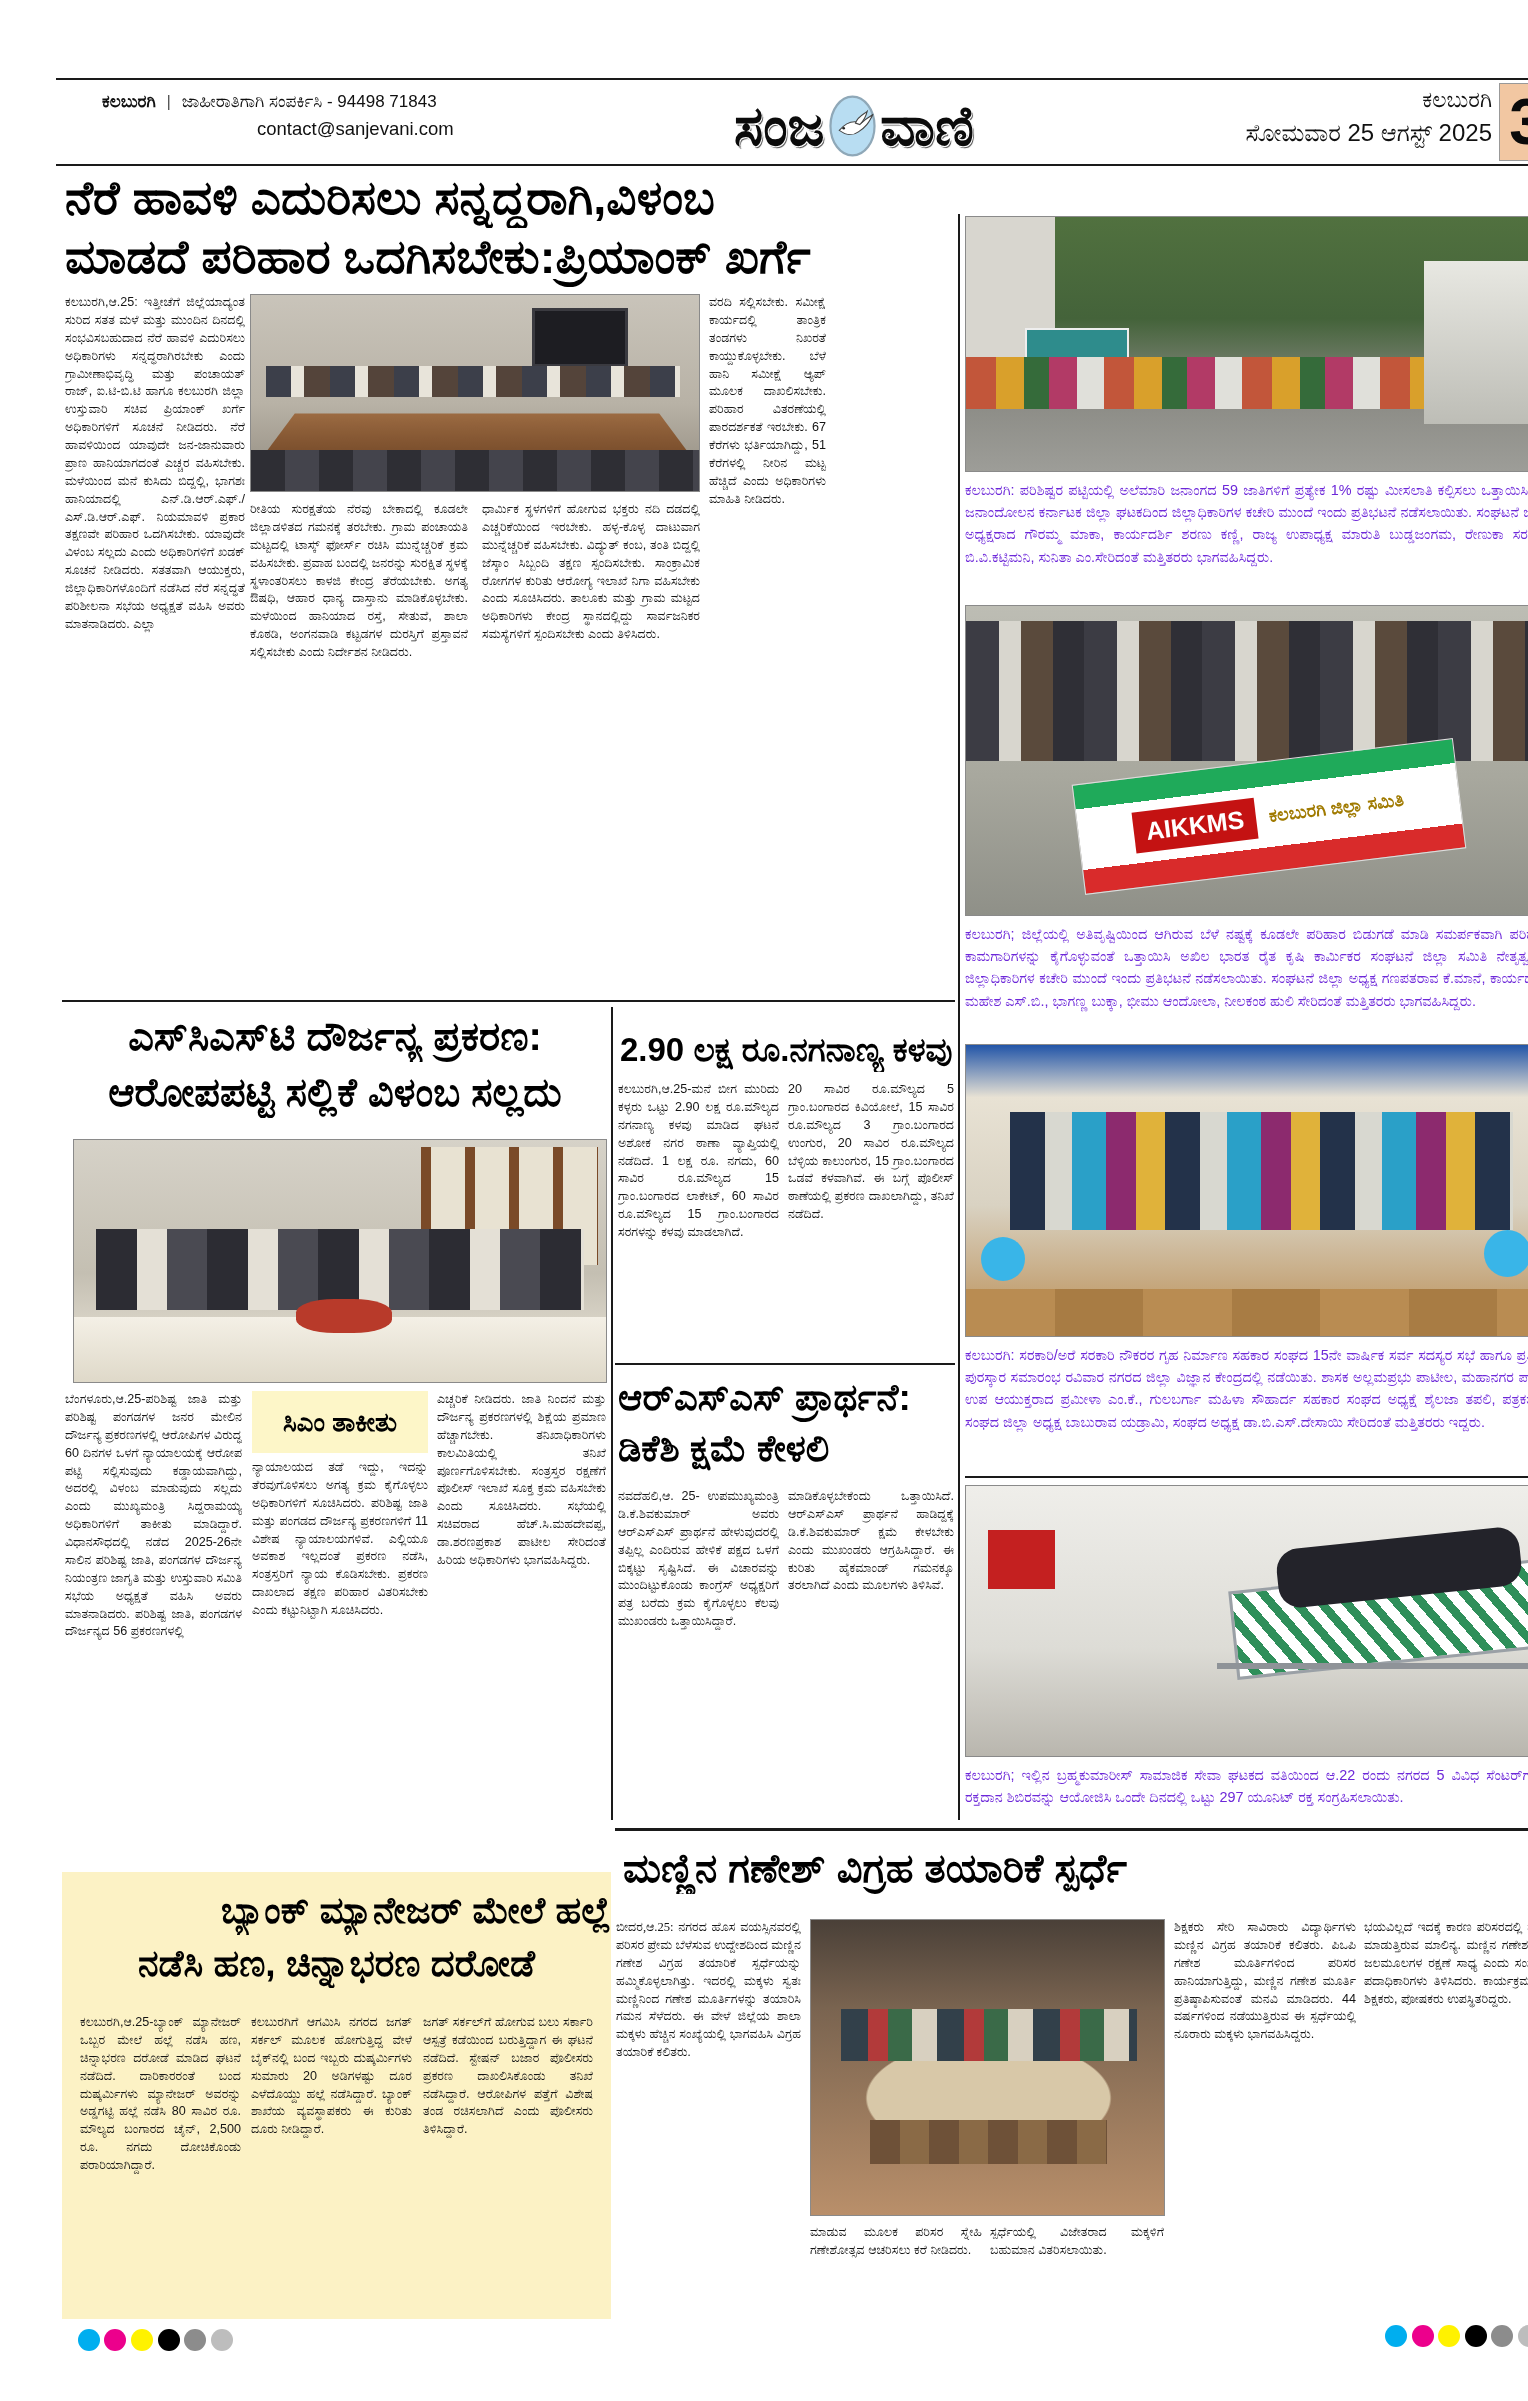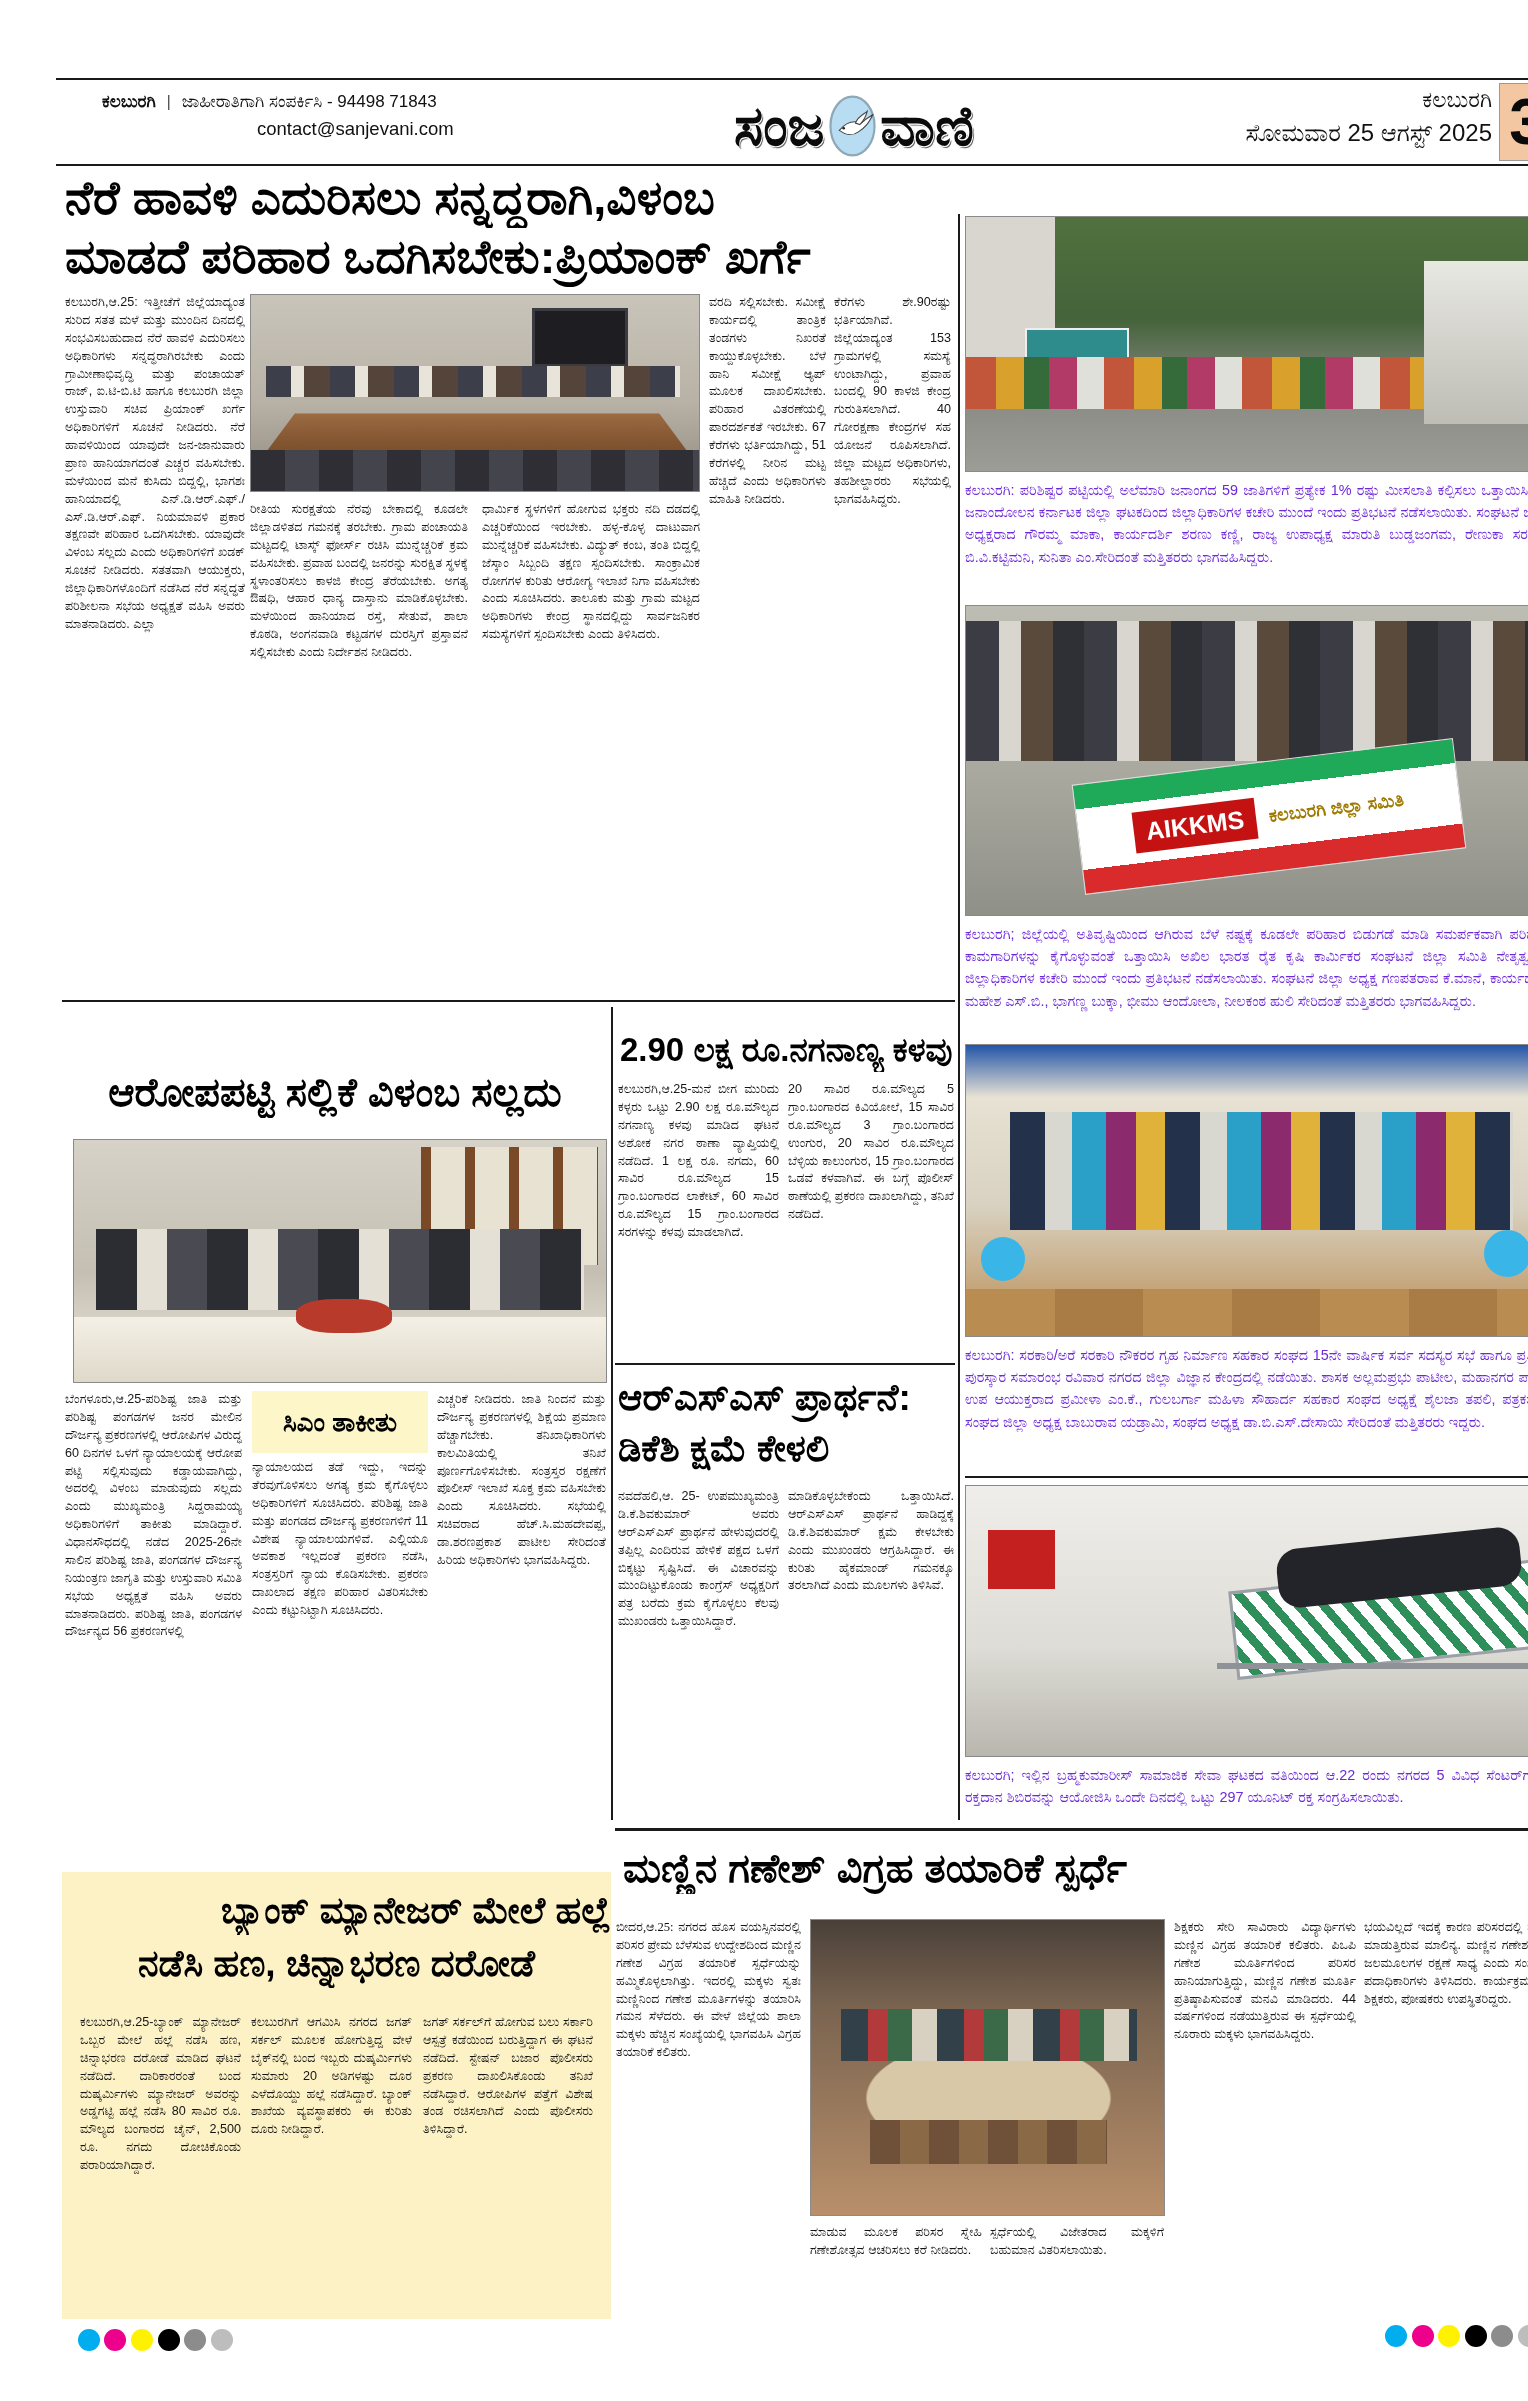--- a/index.html
+++ b/index.html
@@ -68,21 +68,20 @@
   <div class="photo" style="left:218px; top:294px; width:450px; height:198px; background:linear-gradient(180deg,#c9c4ba 0%,#b8b2a6 55%,#8f887c 100%);">
     <div class="shape" style="left:281px; top:13.3px; width:96px; height:59px; background:#1d1d22; border:3px solid #3a3a40;"></div>
     <div class="shape" style="left:30px; top:111px; width:392px; height:52px; background:linear-gradient(180deg,#9c6b42,#7a4e2c); transform:perspective(222px) rotateX(40deg);"></div>
     <div class="shape" style="left:15px; top:71px; width:414px; height:31px; background:repeating-linear-gradient(90deg,#3c3f4a 0 25px,#e8e4da 25px 38px,#54443a 38px 64px);"></div>
     <div class="shape" style="left:0; top:155px; width:450px; height:43px; background:repeating-linear-gradient(90deg,#2e2e34 0 34px,#44444c 34px 68px);"></div>
   </div>
 
   <div class="col" style="left:218px; top:501px; width:218px; height:485px;">ರೀತಿಯ ಸುರಕ್ಷತೆಯ ನೆರವು ಬೇಕಾದಲ್ಲಿ ಕೂಡಲೇ ಜಿಲ್ಲಾಡಳಿತದ ಗಮನಕ್ಕೆ ತರಬೇಕು. ಗ್ರಾಮ ಪಂಚಾಯತಿ ಮಟ್ಟದಲ್ಲಿ ಟಾಸ್ಕ್ ಫೋರ್ಸ್ ರಚಿಸಿ ಮುನ್ನೆಚ್ಚರಿಕೆ ಕ್ರಮ ವಹಿಸಬೇಕು. ಪ್ರವಾಹ ಬಂದಲ್ಲಿ ಜನರನ್ನು ಸುರಕ್ಷಿತ ಸ್ಥಳಕ್ಕೆ ಸ್ಥಳಾಂತರಿಸಲು ಕಾಳಜಿ ಕೇಂದ್ರ ತೆರೆಯಬೇಕು. ಅಗತ್ಯ ಔಷಧಿ, ಆಹಾರ ಧಾನ್ಯ ದಾಸ್ತಾನು ಮಾಡಿಕೊಳ್ಳಬೇಕು. ಮಳೆಯಿಂದ ಹಾನಿಯಾದ ರಸ್ತೆ, ಸೇತುವೆ, ಶಾಲಾ ಕೊಠಡಿ, ಅಂಗನವಾಡಿ ಕಟ್ಟಡಗಳ ದುರಸ್ತಿಗೆ ಪ್ರಸ್ತಾವನೆ ಸಲ್ಲಿಸಬೇಕು ಎಂದು ನಿರ್ದೇಶನ ನೀಡಿದರು.</div>
   <div class="col" style="left:450px; top:501px; width:218px; height:485px;">ಧಾರ್ಮಿಕ ಸ್ಥಳಗಳಿಗೆ ಹೋಗುವ ಭಕ್ತರು ನದಿ ದಡದಲ್ಲಿ ಎಚ್ಚರಿಕೆಯಿಂದ ಇರಬೇಕು. ಹಳ್ಳ-ಕೊಳ್ಳ ದಾಟುವಾಗ ಮುನ್ನೆಚ್ಚರಿಕೆ ವಹಿಸಬೇಕು. ವಿದ್ಯುತ್ ಕಂಬ, ತಂತಿ ಬಿದ್ದಲ್ಲಿ ಜೆಸ್ಕಾಂ ಸಿಬ್ಬಂದಿ ತಕ್ಷಣ ಸ್ಪಂದಿಸಬೇಕು. ಸಾಂಕ್ರಾಮಿಕ ರೋಗಗಳ ಕುರಿತು ಆರೋಗ್ಯ ಇಲಾಖೆ ನಿಗಾ ವಹಿಸಬೇಕು ಎಂದು ಸೂಚಿಸಿದರು. ತಾಲೂಕು ಮತ್ತು ಗ್ರಾಮ ಮಟ್ಟದ ಅಧಿಕಾರಿಗಳು ಕೇಂದ್ರ ಸ್ಥಾನದಲ್ಲಿದ್ದು ಸಾರ್ವಜನಿಕರ ಸಮಸ್ಯೆಗಳಿಗೆ ಸ್ಪಂದಿಸಬೇಕು ಎಂದು ತಿಳಿಸಿದರು.</div>
   <div class="col" style="left:677px; top:294px; width:117px; height:692px;">ವರದಿ ಸಲ್ಲಿಸಬೇಕು. ಸಮೀಕ್ಷೆ ಕಾರ್ಯದಲ್ಲಿ ತಾಂತ್ರಿಕ ತಂಡಗಳು ನಿಖರತೆ ಕಾಯ್ದುಕೊಳ್ಳಬೇಕು. ಬೆಳೆ ಹಾನಿ ಸಮೀಕ್ಷೆ ಆ್ಯಪ್ ಮೂಲಕ ದಾಖಲಿಸಬೇಕು. ಪರಿಹಾರ ವಿತರಣೆಯಲ್ಲಿ ಪಾರದರ್ಶಕತೆ ಇರಬೇಕು. 67 ಕೆರೆಗಳು ಭರ್ತಿಯಾಗಿದ್ದು, 51 ಕೆರೆಗಳಲ್ಲಿ ನೀರಿನ ಮಟ್ಟ ಹೆಚ್ಚಿದೆ ಎಂದು ಅಧಿಕಾರಿಗಳು ಮಾಹಿತಿ ನೀಡಿದರು.</div>
-  <div class="col" style="left:802px; top:294px; width:117px; height:692px;">ಕೆರೆಗಳು ಶೇ.90ರಷ್ಟು ಭರ್ತಿಯಾಗಿವೆ. ಜಿಲ್ಲೆಯಾದ್ಯಂತ 153 ಗ್ರಾಮಗಳಲ್ಲಿ ಸಮಸ್ಯೆ ಉಂಟಾಗಿದ್ದು, ಪ್ರವಾಹ ಬಂದಲ್ಲಿ 90 ಕಾಳಜಿ ಕೇಂದ್ರ ಗುರುತಿಸಲಾಗಿದೆ. 40 ಗೋರಕ್ಷಣಾ ಕೇಂದ್ರಗಳ ಸಹ ಯೋಜನೆ ರೂಪಿಸಲಾಗಿದೆ. ಜಿಲ್ಲಾ ಮಟ್ಟದ ಅಧಿಕಾರಿಗಳು, ತಹಶೀಲ್ದಾರರು ಸಭೆಯಲ್ಲಿ ಭಾಗವಹಿಸಿದ್ದರು.</div>
 
   <div class="rule" style="left:926px; top:214px; width:1.5px; height:1606px;"></div>
 
   <div class="photo" style="left:933px; top:216px; width:584px; height:256px; background:linear-gradient(180deg,#51713f 0%,#44633a 40%,#8a8a84 70%,#9d9d98 100%);">
     <div class="shape" style="left:0; top:0; width:89px; height:148px; background:#d8d6cf;"></div>
     <div class="shape" style="left:59px; top:111px; width:104px; height:52px; background:#2e8c8c; border:2.2px solid #eee;"></div>
     <div class="shape" style="left:0; top:140px; width:584px; height:52px; background:repeating-linear-gradient(90deg,#c2563a 0 30px,#d9a02b 30px 58px,#356b3a 58px 83px,#b23a66 83px 111px,#e0e0da 111px 138px);"></div>
     <div class="shape" style="left:458px; top:44px; width:126px; height:163px; background:linear-gradient(180deg,#e8e8e2,#bdbdb6);"></div>
   </div>
   <div class="cap" style="left:933px; top:479px; width:584px; height:118px;">ಕಲಬುರಗಿ: ಪರಿಶಿಷ್ಟರ ಪಟ್ಟಿಯಲ್ಲಿ ಅಲೆಮಾರಿ ಜನಾಂಗದ 59 ಜಾತಿಗಳಿಗೆ ಪ್ರತ್ಯೇಕ 1% ರಷ್ಟು ಮೀಸಲಾತಿ ಕಲ್ಪಿಸಲು ಒತ್ತಾಯಿಸಿ ಸ್ಲಂ ಜನಾಂದೋಲನ ಕರ್ನಾಟಕ ಜಿಲ್ಲಾ ಘಟಕದಿಂದ ಜಿಲ್ಲಾಧಿಕಾರಿಗಳ ಕಚೇರಿ ಮುಂದೆ ಇಂದು ಪ್ರತಿಭಟನೆ ನಡೆಸಲಾಯಿತು. ಸಂಘಟನೆ ಜಿಲ್ಲಾ ಅಧ್ಯಕ್ಷರಾದ ಗೌರಮ್ಮ ಮಾಕಾ, ಕಾರ್ಯದರ್ಶಿ ಶರಣು ಕಣ್ಣಿ, ರಾಜ್ಯ ಉಪಾಧ್ಯಕ್ಷ ಮಾರುತಿ ಬುಡ್ಡಜಂಗಮ, ರೇಣುಕಾ ಸರಡಗಿ, ಬಿ.ವಿ.ಕಟ್ಟಿಮನಿ, ಸುನಿತಾ ಎಂ.ಸೇರಿದಂತೆ ಮತ್ತಿತರರು ಭಾಗವಹಿಸಿದ್ದರು.</div>
@@ -110,20 +109,21 @@
     <div class="shape" style="left:22px; top:44px; width:67px; height:59px; background:#c42020;"></div>
     <div class="shape" style="left:266px; top:89px; width:311px; height:89px; transform:rotate(-6deg); background:repeating-linear-gradient(55deg,#ffffff 0 10.4px,#2f8f5a 10.4px 19px); border:3px solid #9aa0a6;"></div>
     <div class="shape" style="left:311px; top:52px; width:244px; height:59px; transform:rotate(-6deg); background:#23232a; border-radius:22px;"></div>
     <div class="shape" style="left:251px; top:177px; width:340px; height:6px; background:#8f9398;"></div>
   </div>
   <div class="cap" style="left:933px; top:1764px; width:584px; height:58px;">ಕಲಬುರಗಿ; ಇಲ್ಲಿನ ಬ್ರಹ್ಮಕುಮಾರೀಸ್ ಸಾಮಾಜಿಕ ಸೇವಾ ಘಟಕದ ವತಿಯಿಂದ ಆ.22 ರಂದು ನಗರದ 5 ವಿವಿಧ ಸೆಂಟರ್‌ಗಳಲ್ಲಿ ರಕ್ತದಾನ ಶಿಬಿರವನ್ನು ಆಯೋಜಿಸಿ ಒಂದೇ ದಿನದಲ್ಲಿ ಒಟ್ಟು 297 ಯೂನಿಟ್ ರಕ್ತ ಸಂಗ್ರಹಿಸಲಾಯಿತು.</div>
 
   <div class="rule" style="left:30px; top:1000px; width:893px; height:2.2px;"></div>
   <div class="rule" style="left:579px; top:1007px; width:1.5px; height:813px;"></div>
 
+  <div class="hl" style="left:33px; top:1010px; width:540px; font-size:40px; line-height:1.3; text-align:center;">ಎಸ್‌ಸಿಎಸ್‌ಟಿ ದೌರ್ಜನ್ಯ ಪ್ರಕರಣ:</div>
   <div class="hl" style="left:33px; top:1066px; width:540px; font-size:40px; line-height:1.3; text-align:center;">ಆರೋಪಪಟ್ಟಿ ಸಲ್ಲಿಕೆ ವಿಳಂಬ ಸಲ್ಲದು</div>
 
   <div class="photo" style="left:41px; top:1139px; width:534px; height:244px; background:linear-gradient(180deg,#d6d2c8 0%,#c4bfb2 55%,#efeade 100%);">
     <div class="shape" style="left:347px; top:7.4px; width:177px; height:118px; background:repeating-linear-gradient(90deg,#7a4a28 0 10.4px,#e8e2d2 10.4px 44px);"></div>
     <div class="shape" style="left:22px; top:89px; width:488px; height:81px; background:repeating-linear-gradient(90deg,#2c2c33 0 41px,#e4e0d6 41px 71px,#4a4a52 71px 111px);"></div>
     <div class="shape" style="left:0; top:177px; width:534px; height:67px; background:linear-gradient(180deg,#f4f0e6,#ded8c8);"></div>
     <div class="shape" style="left:222px; top:159px; width:96px; height:34px; border-radius:40%; background:#b83a2a;"></div>
   </div>
 
   <div class="col" style="left:33px; top:1391px; width:177px; height:460px;">ಬೆಂಗಳೂರು,ಆ.25-ಪರಿಶಿಷ್ಟ ಜಾತಿ ಮತ್ತು ಪರಿಶಿಷ್ಟ ಪಂಗಡಗಳ ಜನರ ಮೇಲಿನ ದೌರ್ಜನ್ಯ ಪ್ರಕರಣಗಳಲ್ಲಿ ಆರೋಪಿಗಳ ವಿರುದ್ಧ 60 ದಿನಗಳ ಒಳಗೆ ನ್ಯಾಯಾಲಯಕ್ಕೆ ಆರೋಪ ಪಟ್ಟಿ ಸಲ್ಲಿಸುವುದು ಕಡ್ಡಾಯವಾಗಿದ್ದು, ಅದರಲ್ಲಿ ವಿಳಂಬ ಮಾಡುವುದು ಸಲ್ಲದು ಎಂದು ಮುಖ್ಯಮಂತ್ರಿ ಸಿದ್ದರಾಮಯ್ಯ ಅಧಿಕಾರಿಗಳಿಗೆ ತಾಕೀತು ಮಾಡಿದ್ದಾರೆ. ವಿಧಾನಸೌಧದಲ್ಲಿ ನಡೆದ 2025-26ನೇ ಸಾಲಿನ ಪರಿಶಿಷ್ಟ ಜಾತಿ, ಪಂಗಡಗಳ ದೌರ್ಜನ್ಯ ನಿಯಂತ್ರಣ ಜಾಗೃತಿ ಮತ್ತು ಉಸ್ತುವಾರಿ ಸಮಿತಿ ಸಭೆಯ ಅಧ್ಯಕ್ಷತೆ ವಹಿಸಿ ಅವರು ಮಾತನಾಡಿದರು. ಪರಿಶಿಷ್ಟ ಜಾತಿ, ಪಂಗಡಗಳ ದೌರ್ಜನ್ಯದ 56 ಪ್ರಕರಣಗಳಲ್ಲಿ</div>

